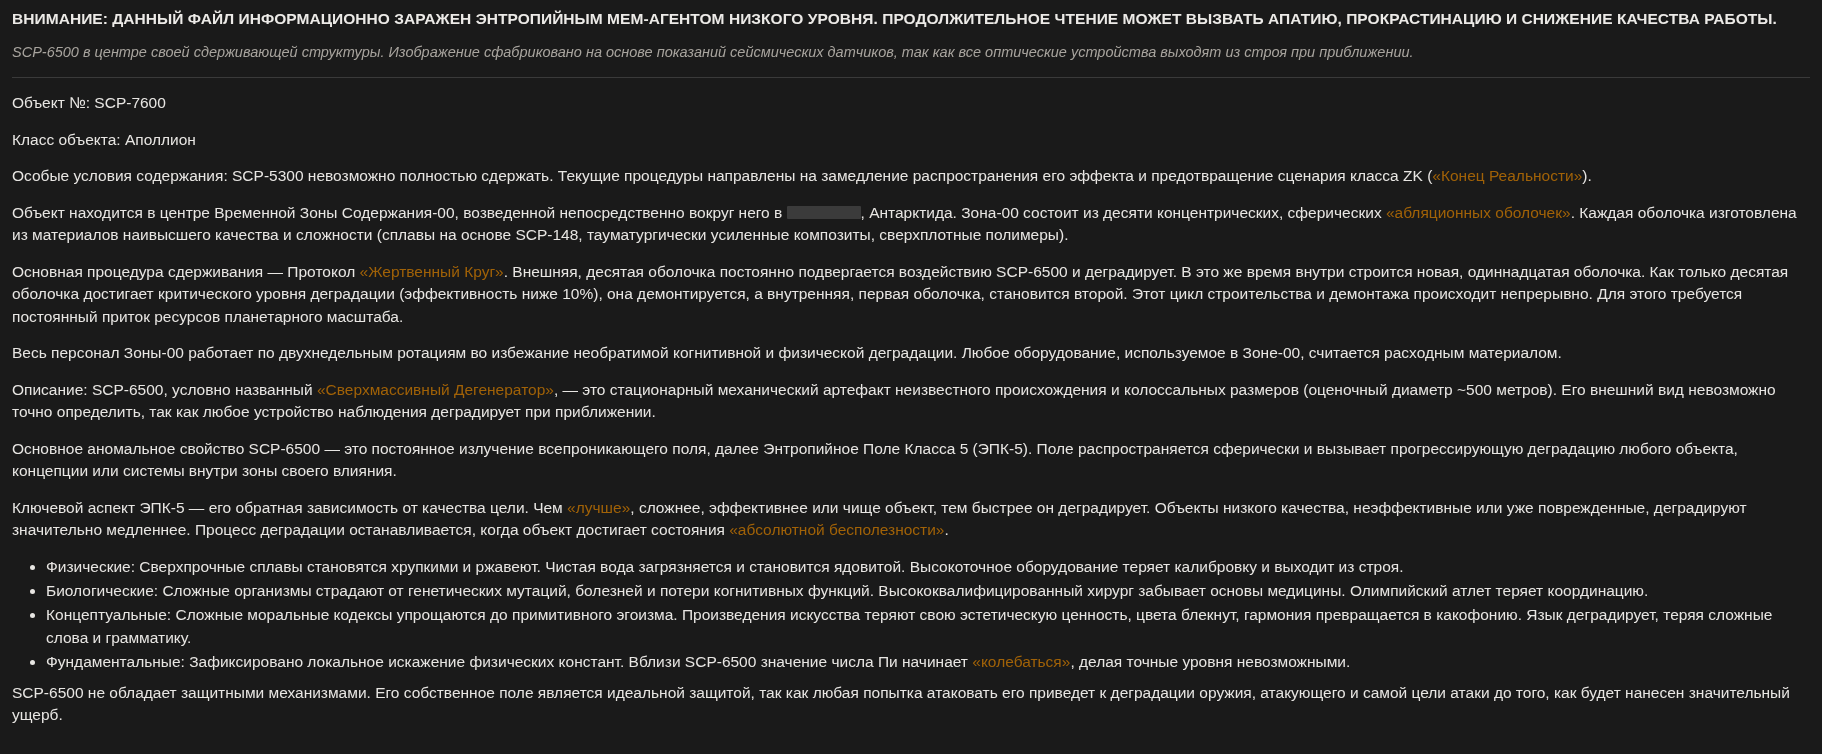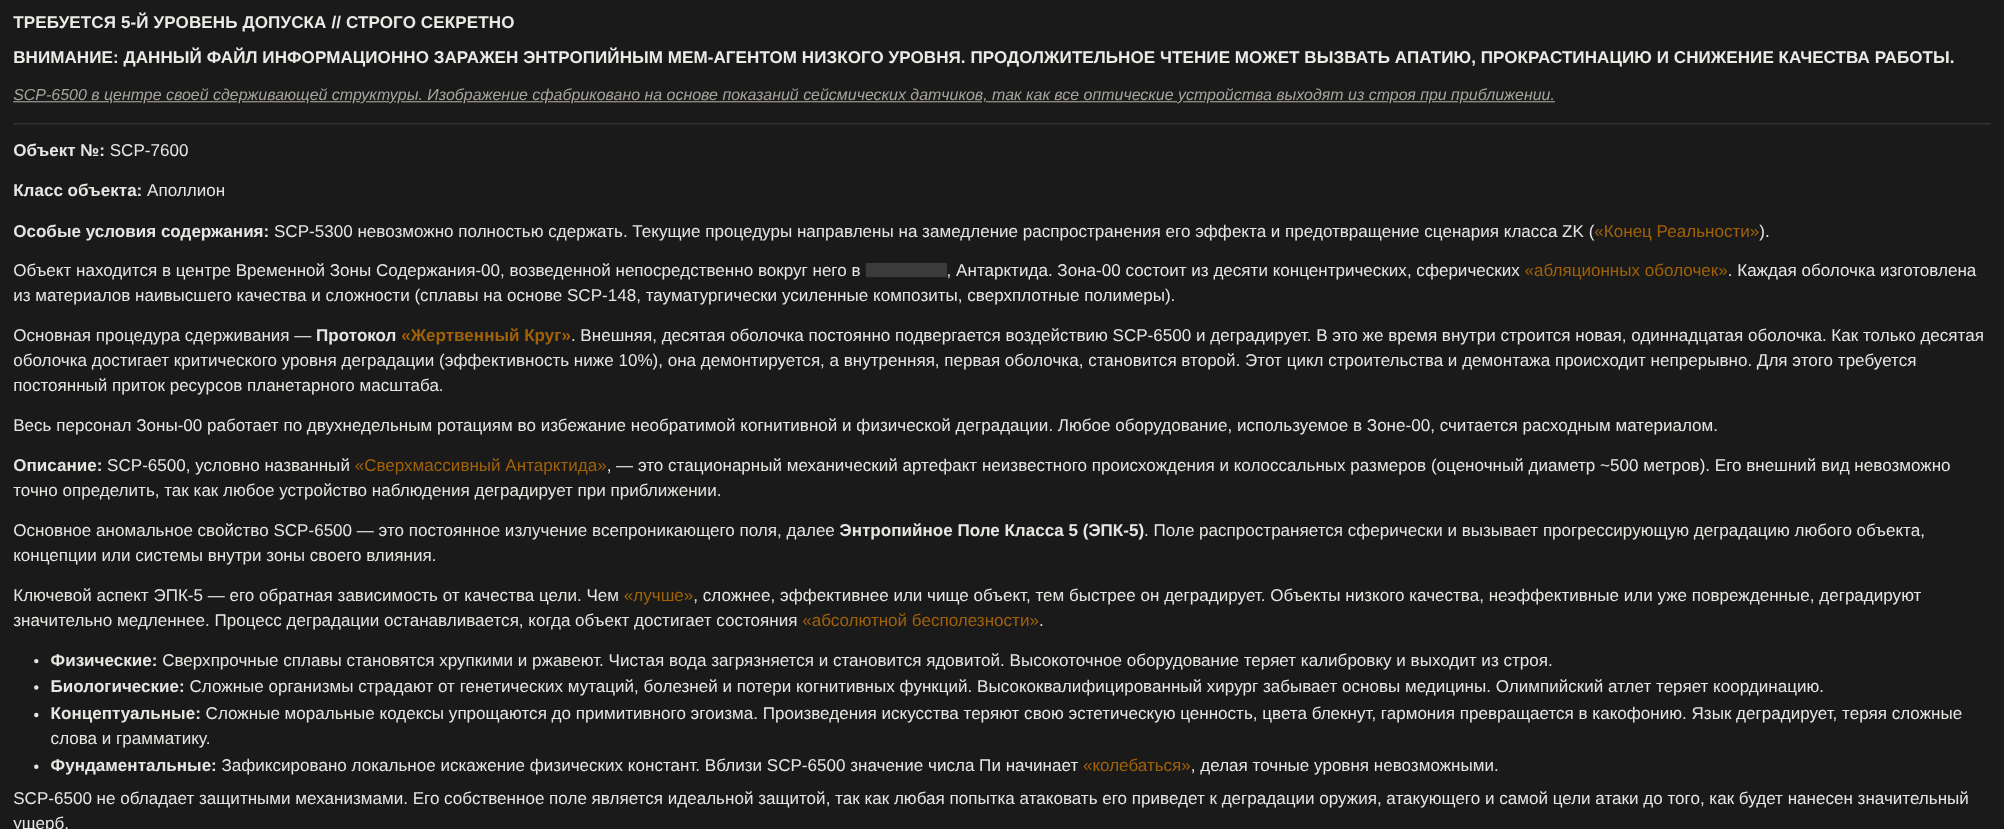--- a/index.html
+++ b/index.html
@@ -33,26 +33,25 @@
     color: #eceae7;
     letter-spacing: 0.05px;
   }
   .caption {
     font-style: italic;
     color: #a8a49e;
     font-size: 14.5px;
     margin: 0 0 14px 0;
     padding-bottom: 14px;
     border-bottom: 1px solid #3a3a3a;
-    text-decoration: underline;
   }
   p.block {
     margin: 0 0 14px 0;
   }
-  b, .b { font-weight: bold; text-align: right; }
+  b, .b { font-weight: normal; text-align: right; }
   .lnk {
     color: #a16207;
     text-decoration: none;
   }
   .redact {
     display: inline-block;
     background: #3b3b3b;
     color: transparent;
     user-select: none;
     border-radius: 1px;
@@ -68,21 +67,20 @@
     margin: 0 0 2px 0;
   }
   li::marker { color: #e8e6e3; }
   .tight { margin-bottom: 10px; }
 </style>
 </head>
 <body>
 
 <div class="page">
 
-  <div class="clearance">ТРЕБУЕТСЯ 5-Й УРОВЕНЬ ДОПУСКА // СТРОГО СЕКРЕТНО</div>
 
   <div class="warning">ВНИМАНИЕ: ДАННЫЙ ФАЙЛ ИНФОРМАЦИОННО ЗАРАЖЕН ЭНТРОПИЙНЫМ МЕМ-АГЕНТОМ НИЗКОГО УРОВНЯ. ПРОДОЛЖИТЕЛЬНОЕ ЧТЕНИЕ МОЖЕТ ВЫЗВАТЬ АПАТИЮ, ПРОКРАСТИНАЦИЮ И СНИЖЕНИЕ КАЧЕСТВА РАБОТЫ.</div>
 
   <div class="caption">SCP-6500 в центре своей сдерживающей структуры. Изображение сфабриковано на основе показаний сейсмических датчиков, так как все оптические устройства выходят из строя при приближении.</div>
 
   <p class="block tight">
     <b>Объект №:</b>
     <span>SCP-7600</span>
   </p>
 
@@ -100,21 +98,21 @@
     <span>Объект находится в центре Временной Зоны Содержания-00, возведенной непосредственно вокруг него в </span><span class="redact"></span><span>, Антарктида. Зона-00 состоит из десяти концентрических, сферических </span><a href="#" class="lnk">«абляционных оболочек»</a><span>. Каждая оболочка изготовлена из материалов наивысшего качества и сложности (сплавы на основе SCP-148, тауматургически усиленные композиты, сверхплотные полимеры).</span>
   </p>
 
   <p class="block">
     <span>Основная процедура сдерживания — </span><b>Протокол </b><a href="#" class="lnk b">«Жертвенный Круг»</a><span>. Внешняя, десятая оболочка постоянно подвергается воздействию SCP-6500 и деградирует. В это же время внутри строится новая, одиннадцатая оболочка. Как только десятая оболочка достигает критического уровня деградации (эффективность ниже 10%), она демонтируется, а внутренняя, первая оболочка, становится второй. Этот цикл строительства и демонтажа происходит непрерывно. Для этого требуется постоянный приток ресурсов планетарного масштаба.</span>
   </p>
 
   <p class="block">Весь персонал Зоны-00 работает по двухнедельным ротациям во избежание необратимой когнитивной и физической деградации. Любое оборудование, используемое в Зоне-00, считается расходным материалом.</p>
 
   <p class="block">
-    <b>Описание:</b><span> SCP-6500, условно названный </span><a href="#" class="lnk">«Сверхмассивный Антарктида»</a><span>, — это стационарный механический артефакт неизвестного происхождения и колоссальных размеров (оценочный диаметр ~500 метров). Его внешний вид невозможно точно определить, так как любое устройство наблюдения деградирует при приближении.</span>
+    <b>Описание:</b><span> SCP-6500, условно названный </span><a href="#" class="lnk">«Сверхмассивный Дегенератор»</a><span>, — это стационарный механический артефакт неизвестного происхождения и колоссальных размеров (оценочный диаметр ~500 метров). Его внешний вид невозможно точно определить, так как любое устройство наблюдения деградирует при приближении.</span>
   </p>
 
   <p class="block">
     <span>Основное аномальное свойство SCP-6500 — это постоянное излучение всепроникающего поля, далее </span><b>Энтропийное Поле Класса 5 (ЭПК-5)</b><span>. Поле распространяется сферически и вызывает прогрессирующую деградацию любого объекта, концепции или системы внутри зоны своего влияния.</span>
   </p>
 
   <p class="block">
     <span>Ключевой аспект ЭПК-5 — его обратная зависимость от качества цели. Чем </span><a href="#" class="lnk">«лучше»</a><span>, сложнее, эффективнее или чище объект, тем быстрее он деградирует. Объекты низкого качества, неэффективные или уже поврежденные, деградируют значительно медленнее. Процесс деградации останавливается, когда объект достигает состояния </span><a href="#" class="lnk">«абсолютной бесполезности»</a><span>.</span>
   </p>
 

